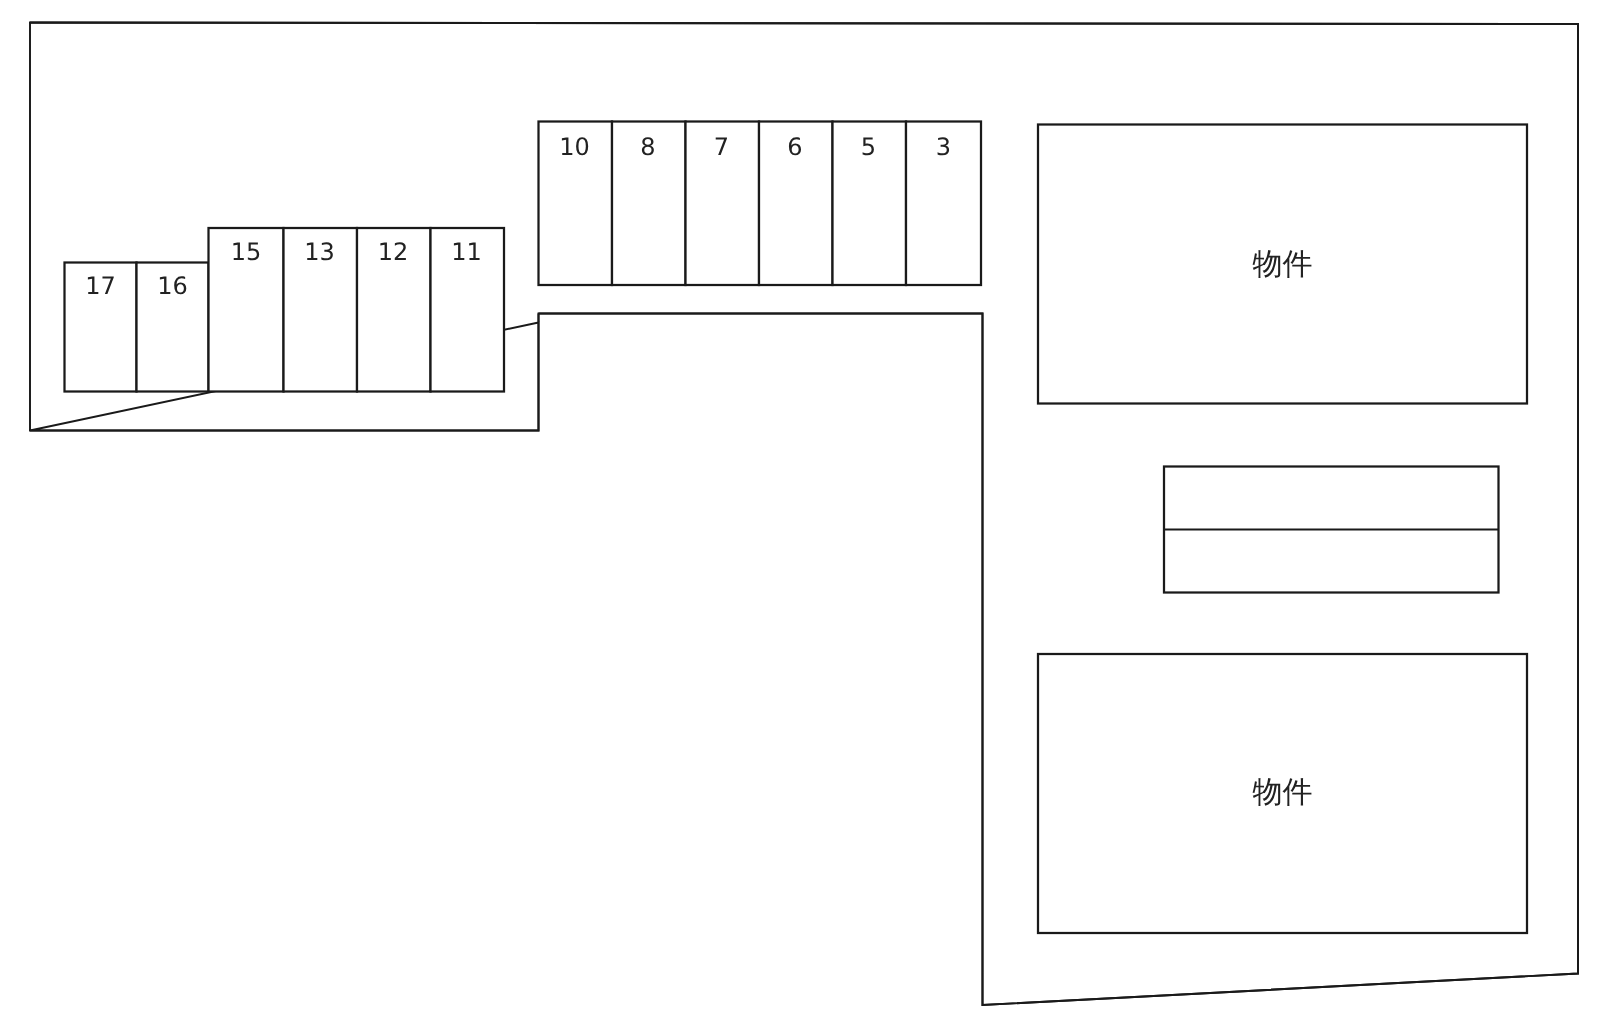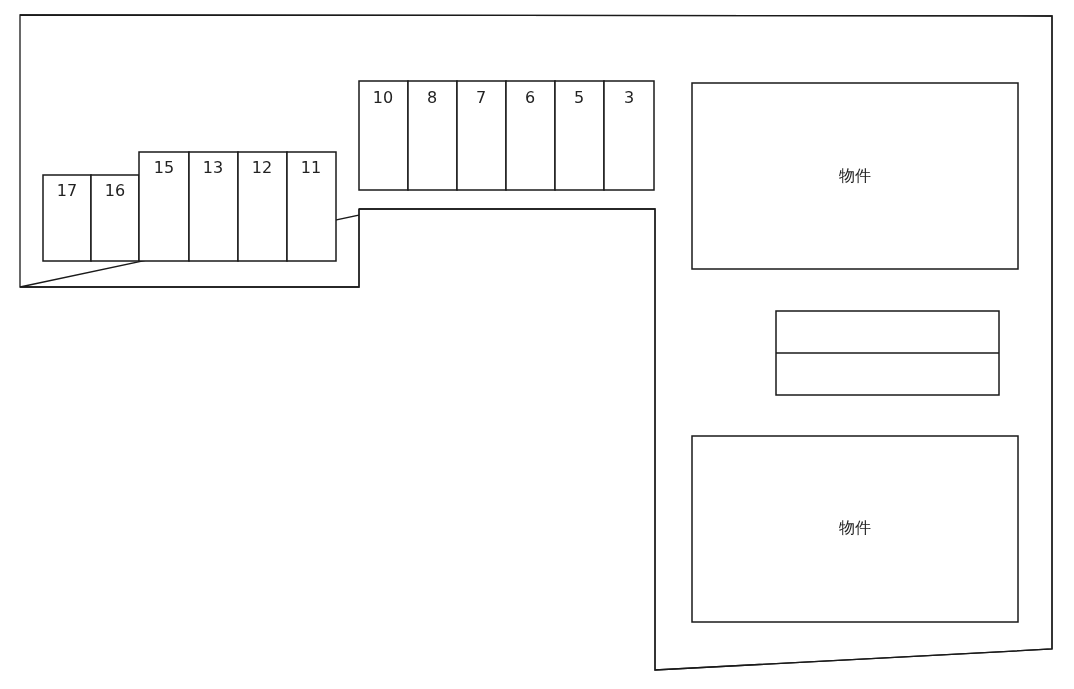--- a/index.html
+++ b/index.html
@@ -1,21 +1,21 @@
 <!DOCTYPE html>
 <html><head>
 <meta charset="utf-8">
 <style>
   html, body { margin: 0; padding: 0; background: #ffffff; }
   body { width: 1074px; height: 689px; position: relative; overflow: hidden; }
   svg { position: absolute; left: 0; top: 0; }
   .line { stroke: #1a1a1a; stroke-width: 1.3; fill: none; }
   .box { stroke: #1a1a1a; stroke-width: 1.5; fill: #ffffff; }
   .num { font-family: "DejaVu Sans", sans-serif; font-size: 16px; fill: #222; text-anchor: middle; }
-  .label { position: absolute; font-family: Liberation Sans, sans-serif; font-size: 16px; color: #222; transform: translate(-50%, -50%); white-space: nowrap; }
+  .label { position: absolute; font-family: Liberation Sans, sans-serif; font-size: 20px; color: #222; transform: translate(-50%, -50%); white-space: nowrap; }
 </style>
 </head>
 <body>
 
 <svg width="1074" height="689" viewBox="0 0 1074 689">
 
   <path class="line" d="M20,15 L1052,16 L1052,649 L655,670 L655,209 L359,209 M359,209 L359,219 M359,215 L359,287 L20,287 Z"></path>
   <path class="line" d="M20,15 L20,287 L359,287 L359,209 L655,209 L655,670 L1052,649 L1052,16 Z"></path>
 
   <g>

